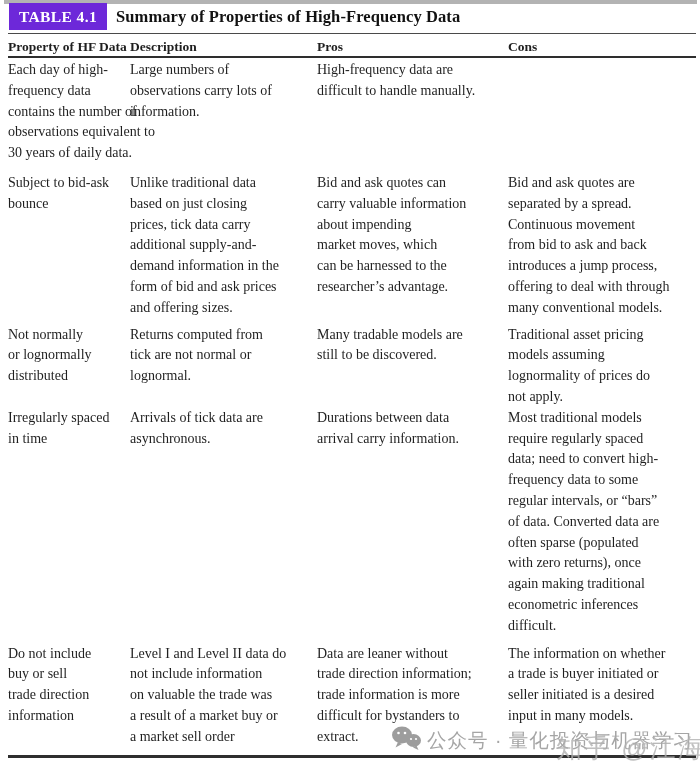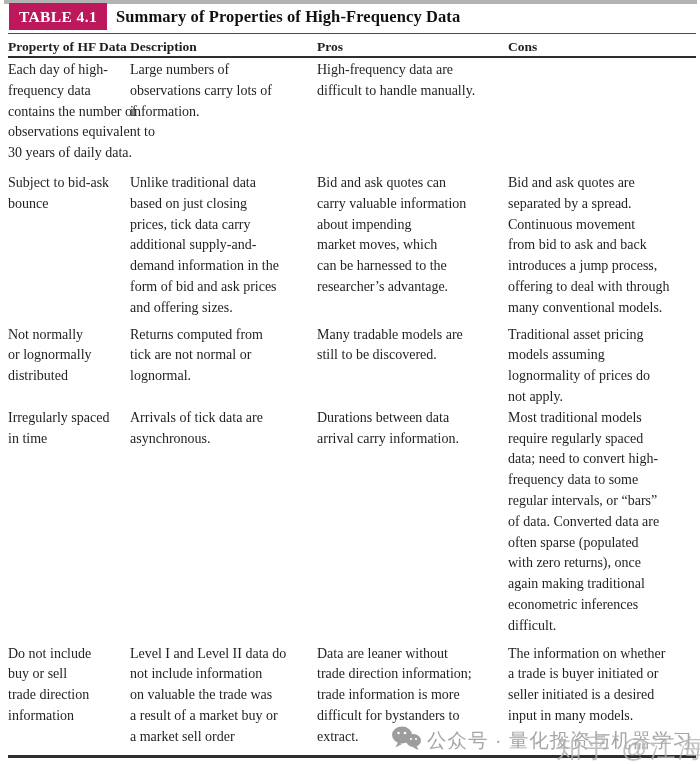--- a/index.html
+++ b/index.html
@@ -12,21 +12,21 @@
     overflow: hidden;
   }
   .page { position: absolute; inset: 0; }
 
   .top-strip {
     position: absolute; top: 0; left: 4px; right: 3px; height: 4px;
     background: #b3b3b3;
   }
   .table-label {
     position: absolute; left: 9px; top: 3px; width: 98px; height: 27px;
-    background: #be185d; color: #ffffff;
+    background: #6d28d9; color: #ffffff;
     font-weight: bold; font-size: 15.5px; letter-spacing: 0.4px;
     display: flex; align-items: center; justify-content: center;
   }
   .table-title {
     position: absolute; left: 116px; top: 7px;
     font-weight: bold; font-size: 16.5px; color: #111;
     letter-spacing: 0.1px;
     text-align: right;
   }
   .rule { position: absolute; left: 8px; right: 4px; background: #3a3a3a; }

